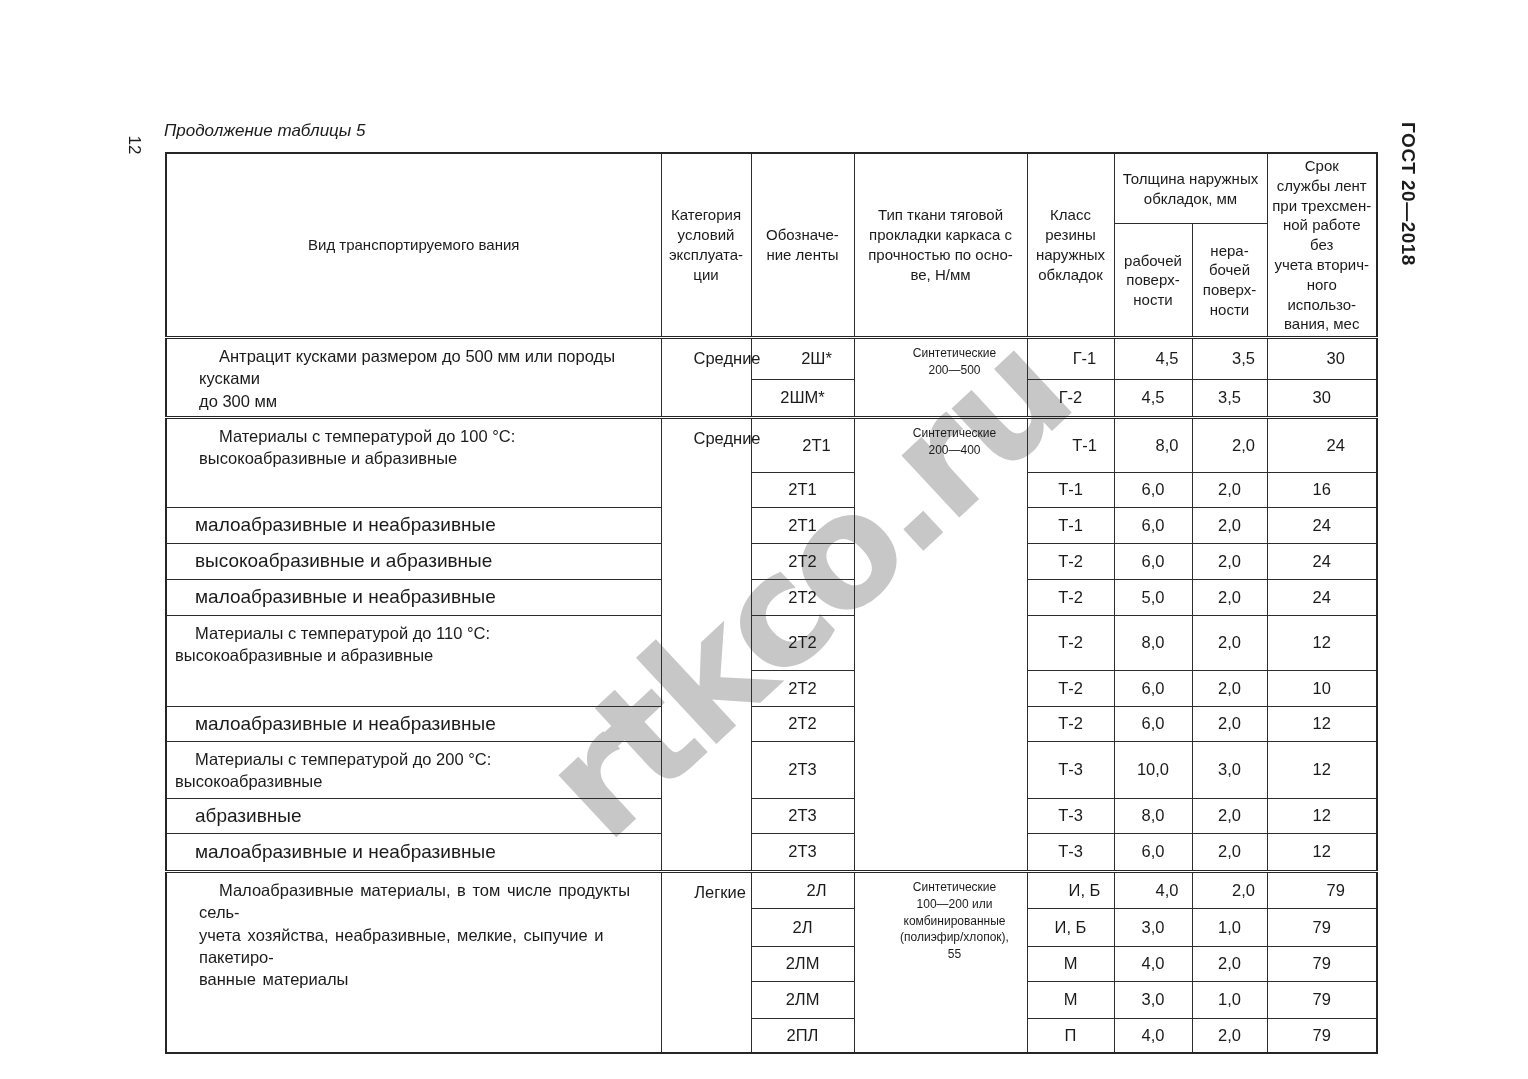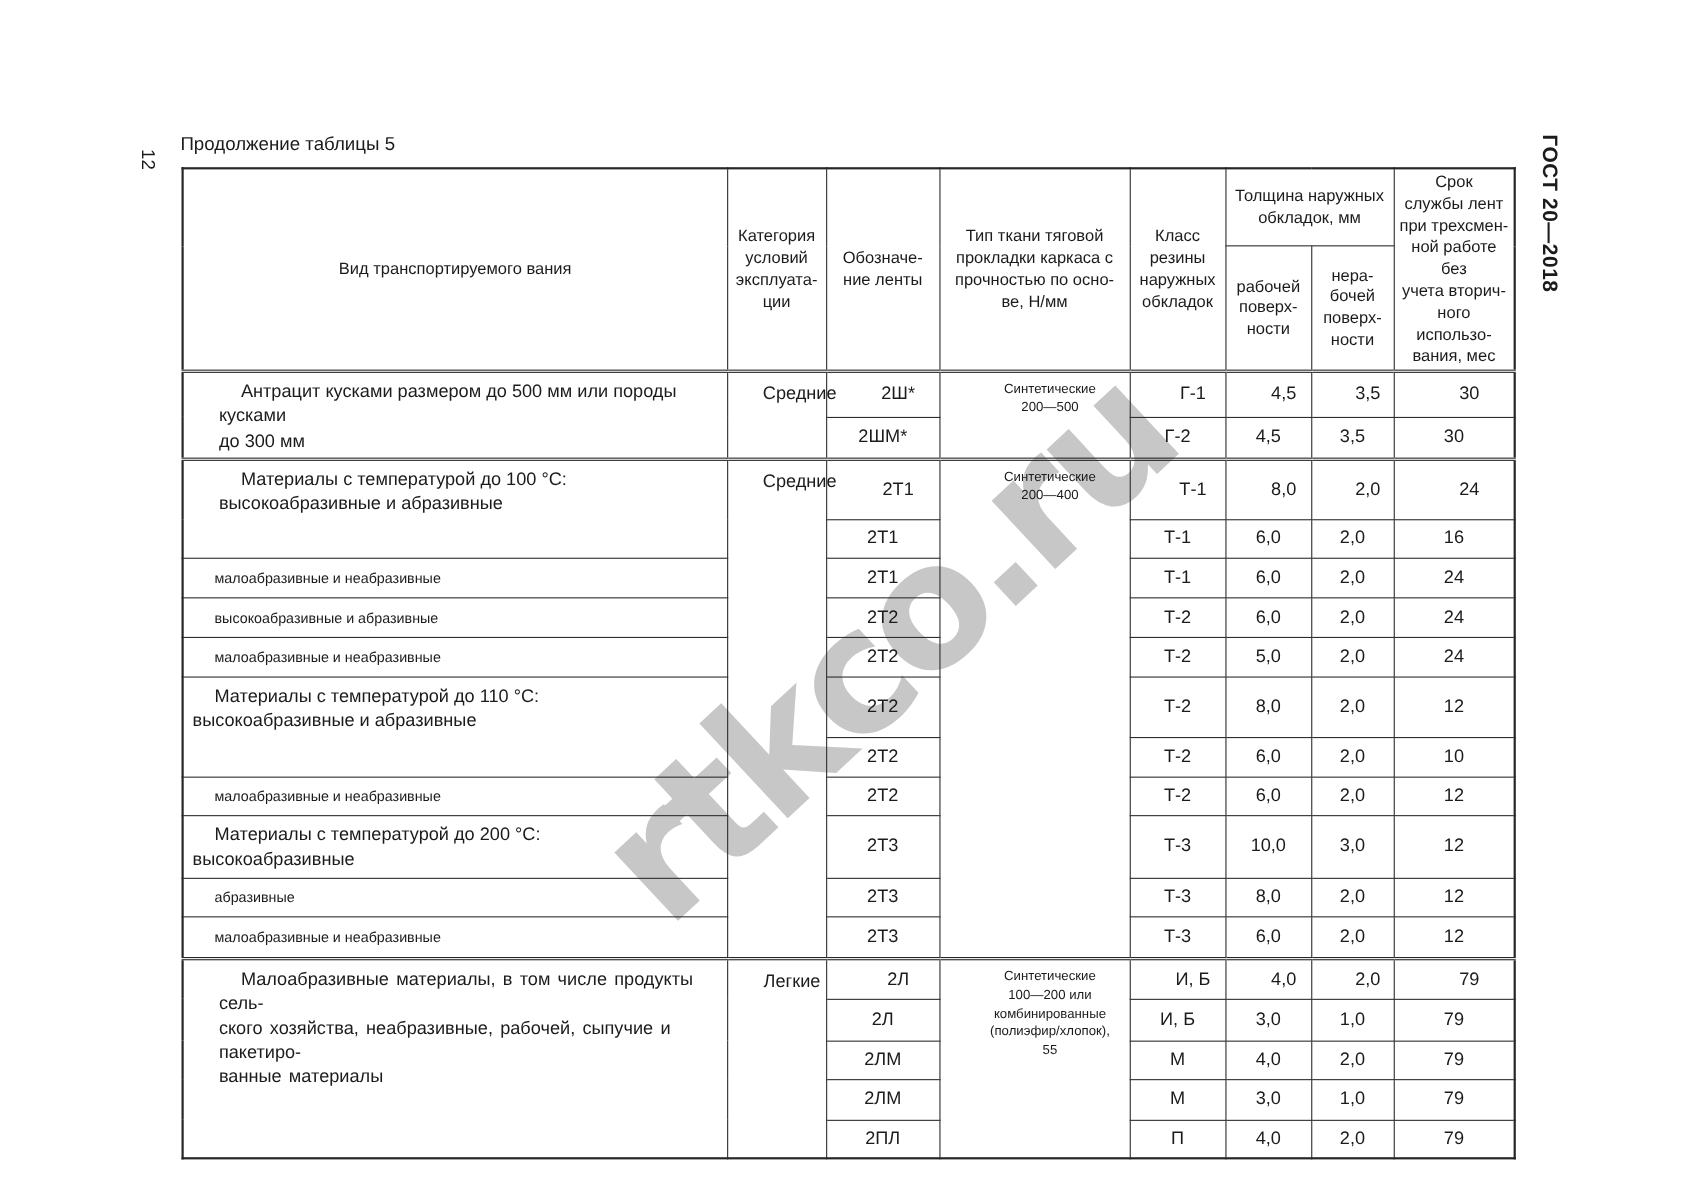--- a/index.html
+++ b/index.html
@@ -33,20 +33,21 @@
     position:absolute;left:1408px;top:194px;
     transform:translate(-50%,-50%) rotate(90deg);
     font-weight:bold;
     font-size:19px;
     letter-spacing:.5px;
     white-space:nowrap;
     z-index:3;
   }
   .caption{
     position:absolute;left:164px;top:121px;
+    font-style:italic;
     font-size:17px;
     z-index:3;
   }
   table.gost{
     position:absolute;left:165px;top:152px;
     width:1211px;
     border-collapse:collapse;
     table-layout:fixed;
     z-index:2;
     background:transparent;
@@ -79,21 +80,21 @@
     padding:6px 8px 4px 8px;
     text-indent:20px;
     line-height:1.35;
     font-size:16.5px;
   }
   td.para.just{word-spacing:2px;}
   td.sub{
     text-align:left;
     vertical-align:middle;
     padding-left:28px;
-    font-size:13px;
+    font-size:19px;
   }
   td.cat{
     vertical-align:top;
     padding-top:10px;
   }
   td.fabric{
     vertical-align:top;
     padding-top:6px;
     white-space:pre-line;
     line-height:1.4;
@@ -270,21 +271,21 @@
         <td class="sub">малоабразивные и неабразивные</td>
         <td>2Т3</td>
         <td>Т-3</td>
         <td>6,0</td>
         <td>2,0</td>
         <td>12</td>
       </tr>
 
       <tr class="gsep" style="height:37px">
         <td rowspan="5" class="para just">Малоабразивные материалы, в том числе продукты сель-
-ского хозяйства, неабразивные, рабочей, сыпучие и пакетиро-
+учета хозяйства, неабразивные, мелкие, сыпучие и пакетиро-
 ванные материалы</td>
         <td rowspan="5" class="cat">Легкие</td>
         <td>2Л</td>
         <td rowspan="5" class="fabric">Синтетические
 100—200 или
 комбинированные
 (полиэфир/хлопок),
 55</td>
         <td>И, Б</td>
         <td>4,0</td>

